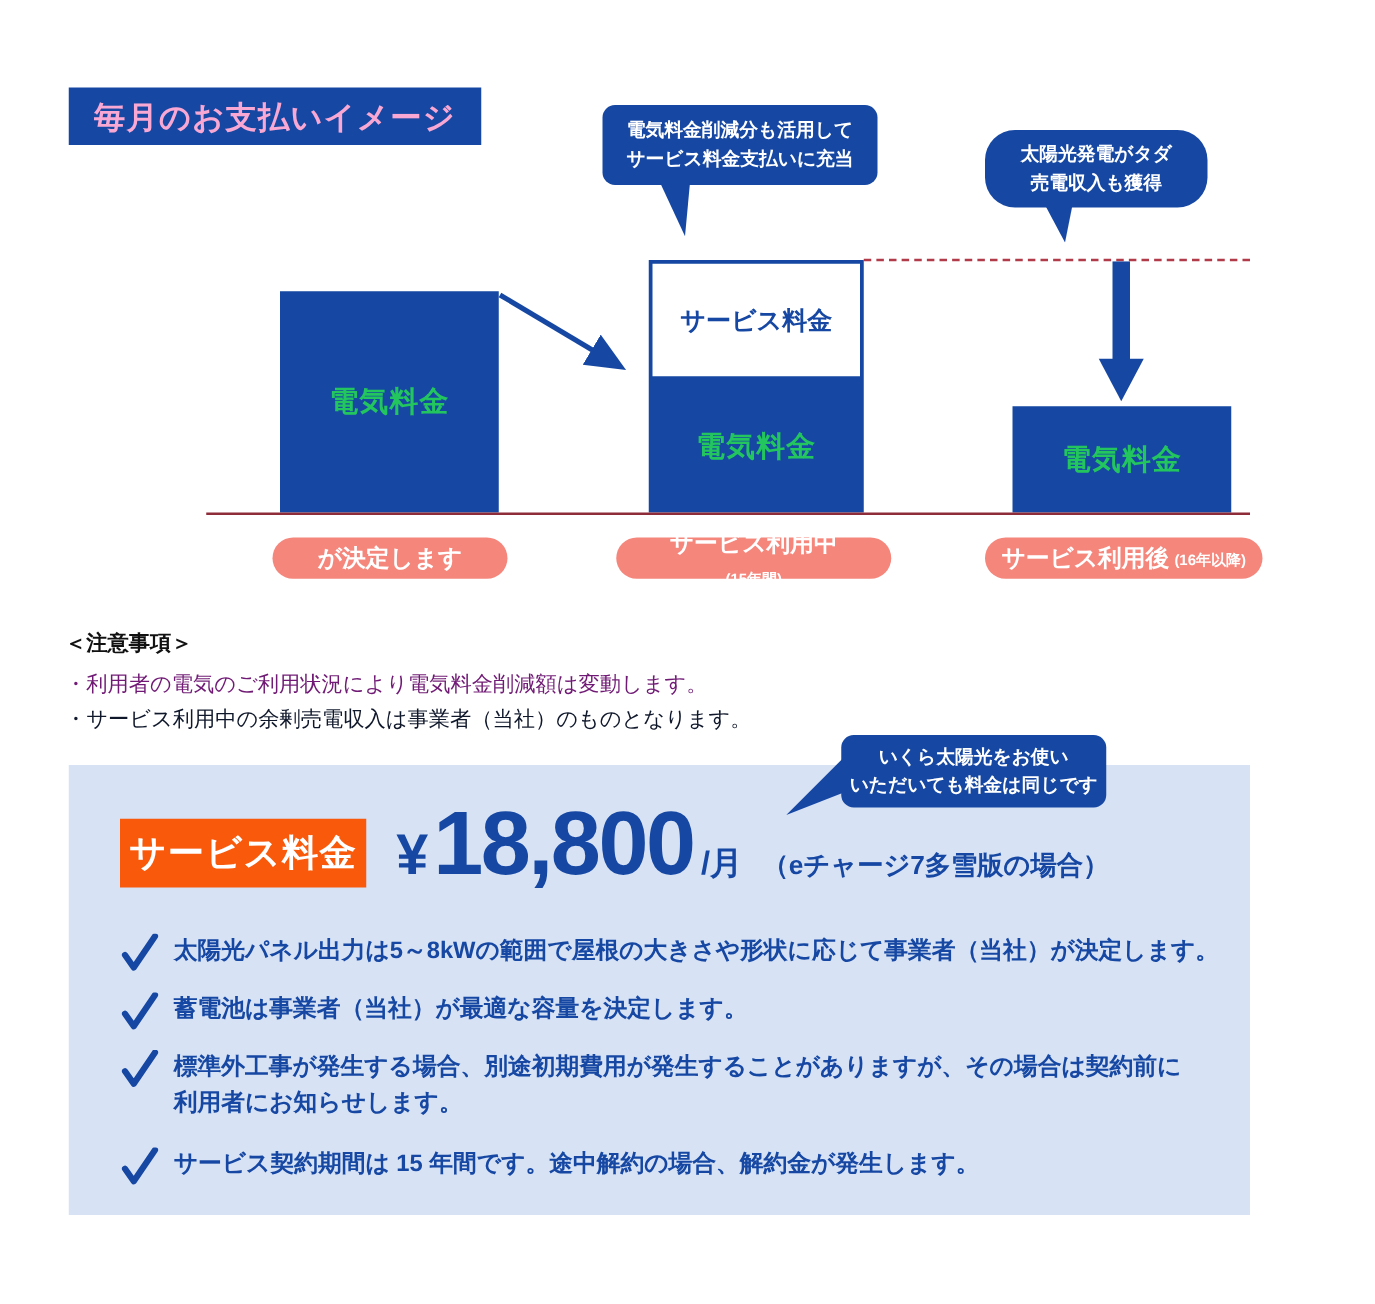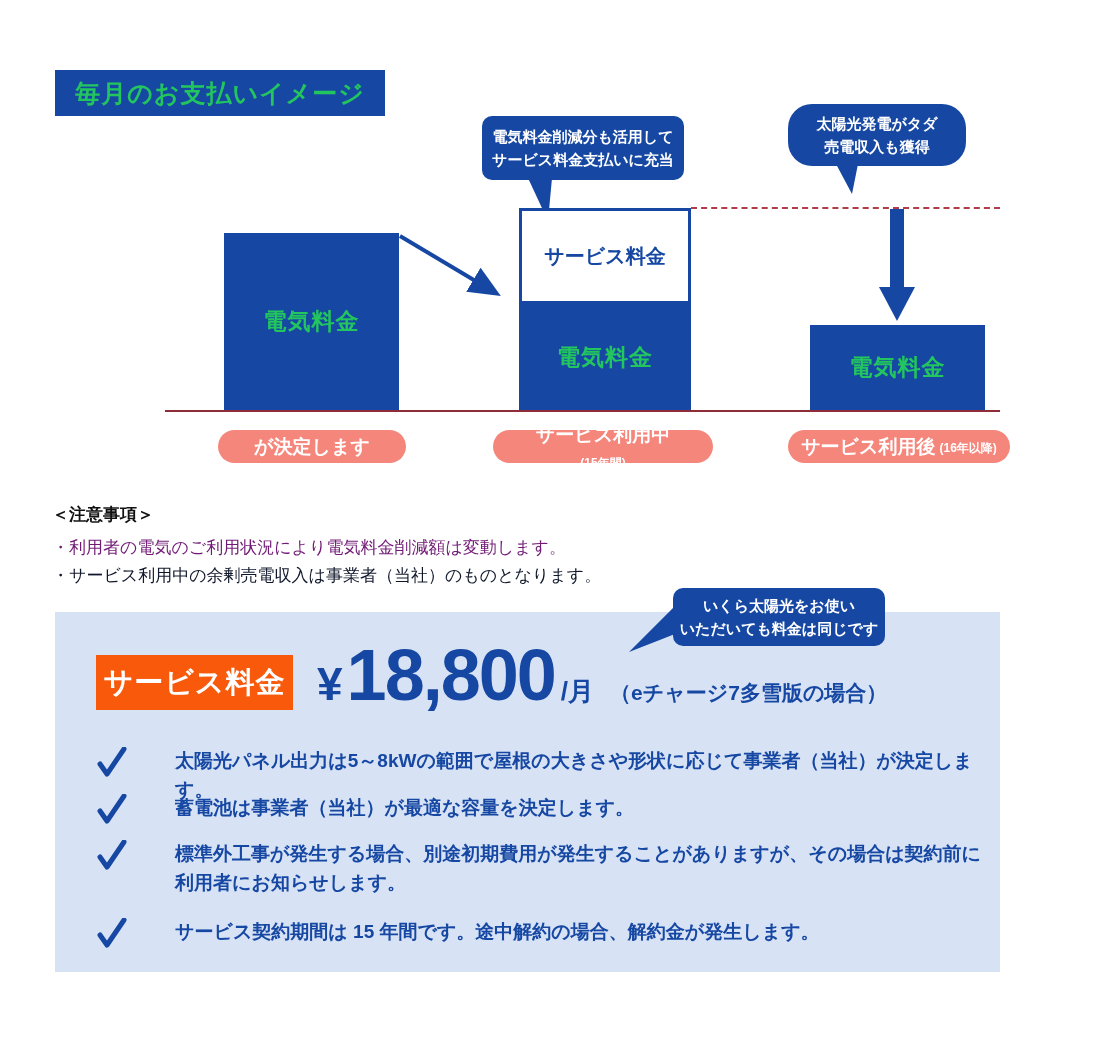--- a/index.html
+++ b/index.html
@@ -9,27 +9,27 @@
     --panel:#d7e2f5;
     --maroon:#8e2d39;
     --dashred:#b23b49;
   }
   *{margin:0;padding:0;box-sizing:border-box;}
   body{background:#ffffff;font-family:"Liberation Sans","DejaVu Sans",sans-serif;}
   .canvas{position:relative;width:1100px;height:1043px;background:#ffffff;overflow:hidden;}
 
   
   .title-box{position:absolute;left:55px;top:70px;width:330px;height:46px;background:var(--blue);
-    color:#22c55e;font-size:25px;font-weight:800;display:flex;align-items:center;justify-content:center;letter-spacing:1px;}
+    color:#f9a8d4;font-size:25px;font-weight:800;display:flex;align-items:center;justify-content:center;letter-spacing:1px;}
 
   
   .callout{position:absolute;background:var(--blue);color:#fff;border-radius:10px;
     display:flex;flex-direction:column;align-items:center;justify-content:center;
     font-size:15px;font-weight:800;line-height:1.55;text-align:center;}
-  .callout-reduction{left:482px;top:116px;width:202px;height:64px;}
+  .callout-reduction{left:482px;top:84px;width:220px;height:64px;}
   .callout-solar{left:788px;top:104px;width:178px;height:62px;border-radius:24px;}
   .tail{position:absolute;top:100%;margin-top:-2px;}
   .tail-reduction{left:46px;}
   .tail-solar{left:48px;}
   .blue-fill{fill:var(--blue);}
 
   
   .bar{position:absolute;background:var(--blue);display:flex;align-items:center;justify-content:center;}
   .bar-label{color:#22c55e;font-size:23px;font-weight:700;letter-spacing:1px;}
   .bar-before{left:224px;top:233px;width:175px;height:177px;}
@@ -67,21 +67,21 @@
   .yen{font-size:46px;font-weight:800;margin-right:4px;}
   .amount{font-size:72px;font-weight:800;letter-spacing:-2px;}
   .per{font-size:26px;font-weight:800;margin-left:6px;}
   .condition{font-size:21px;font-weight:800;margin-left:16px;}
 
   .callout-flat{left:618px;top:-24px;width:212px;height:58px;}
   .tail-flat{position:absolute;left:-44px;top:16px;}
 
   .check-item{position:absolute;left:42px;display:flex;align-items:flex-start;}
   .check-icon{flex:0 0 auto;margin-right:12px;margin-top:1px;}
-  .check-text{color:var(--blue);font-size:19px;font-weight:800;line-height:29px;max-width:850px;margin-left:36px;}
+  .check-text{color:var(--blue);font-size:19px;font-weight:800;line-height:29px;max-width:850px;}
   .check-1{top:134px;}
   .check-2{top:181px;}
   .check-3{top:227px;}
   .check-4{top:305px;}
 </style>
 </head>
 <body>
 
 <div class="canvas">
 

